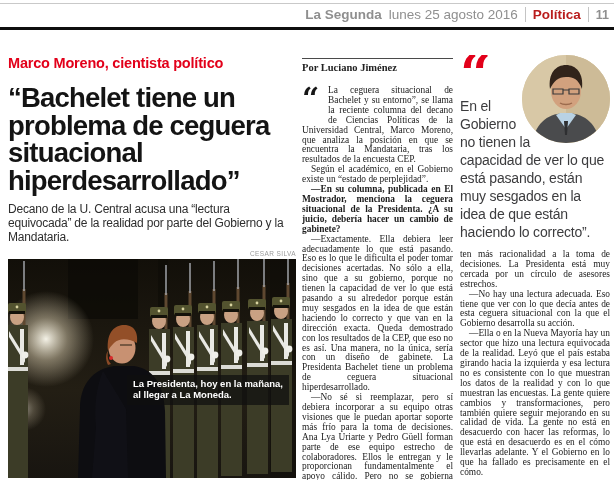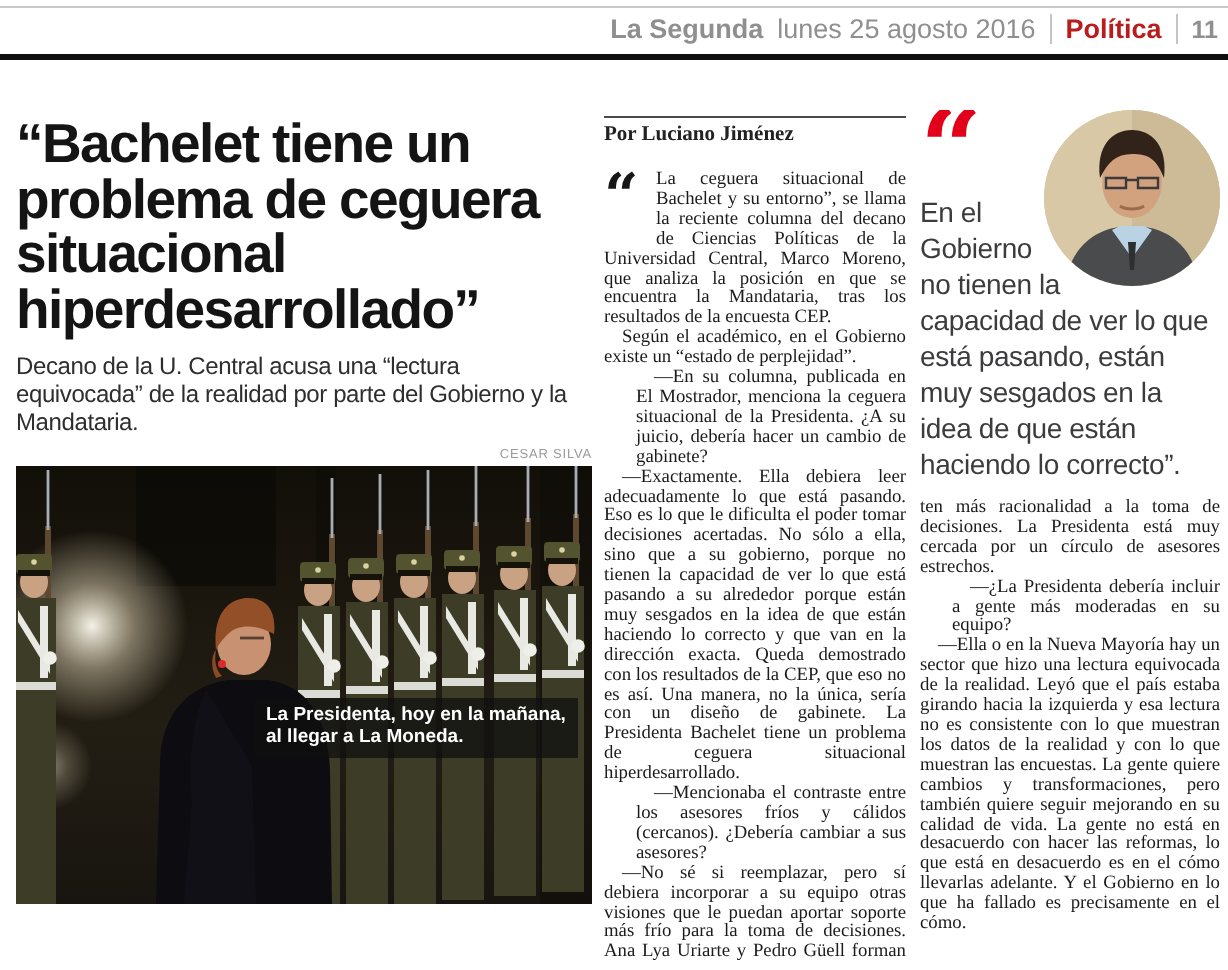--- a/index.html
+++ b/index.html
@@ -14,37 +14,37 @@
   .masthead .paper { color:#8f8f8f; font-weight:bold; }
   .masthead .date  { color:#8f8f8f; }
   .masthead .vsep  { width:1px; height:15px; background:#c4c4c4; }
   .masthead .section { color:#b91c1c; font-weight:bold; }
   .masthead .pageno  { color:#8f8f8f; font-weight:bold; font-size:12.5px; }
   .rule-black { position:absolute; top:27px; left:0; width:614px; height:3px; background:#0f0f0f; }
 
   
   .left-col { position:absolute; left:8px; top:55px; width:288px; }
   .kicker { color:#e2001a; font-weight:bold; font-size:14.5px; letter-spacing:-0.2px; }
-  .headline { margin-top:3px; font-size:27.5px; font-weight:bold; color:#141414;
+  .headline { margin-top:13px; font-size:27.5px; font-weight:bold; color:#141414;
               line-height:1.0; letter-spacing:-0.8px; }
   .deck { margin-top:9px; font-size:12px; line-height:1.16; color:#2e2e2e; letter-spacing:-0.2px; }
   .photo-credit { margin-top:5px; text-align:right; font-size:6.5px; color:#9a9a9a;
                   letter-spacing:0.4px; text-transform:uppercase; }
   .photo-wrap { position:relative; margin-top:2px; width:288px; height:154px; background:#15803d; }
   .photo-wrap svg { display:block; }
   .photo-caption { position:absolute; right:7px; bottom:8px; width:162px;
                    background:rgba(15,15,15,0.72); color:#ffffff; font-weight:bold;
                    font-size:9.5px; line-height:1.2; padding:3px 5px 4px 6px; }
 
   
   .bodytext { font-family:"Liberation Serif", serif; font-size:9.4px; line-height:9.9px;
               text-align:justify; color:#1b1b1b; }
   .bodytext .para { text-indent:9px; }
   .bodytext .para.lead, .bodytext .para.cont { text-indent:0; }
-  .bodytext .para.q { font-weight:normal;margin-left:16px; }
+  .bodytext .para.q { font-weight:bold; }
   .bigquote { float:left; width:26px; height:38px; font-family:"DejaVu Serif", serif;
               font-weight:bold; font-size:30px; line-height:26px; color:#161616; }
 
   
   .mid-col { position:absolute; left:302px; top:58px; width:151px; height:422px; overflow:hidden; }
   .byline { border-top:1.5px solid #4a4a4a; padding-top:3px; font-size:10.5px; font-weight:bold; color:#222;font-family:Liberation Serif, serif; }
   .mid-col .bodytext { margin-top:13px; }
 
   
   .right-col { position:absolute; left:460px; top:55px; width:150px; height:425px; overflow:hidden; }
@@ -64,20 +64,21 @@
   <span class="paper">La Segunda</span>
   <span class="date">lunes 25 agosto 2016</span>
   <span class="vsep"></span>
   <span class="section">Política</span>
   <span class="vsep"></span>
   <span class="pageno">11</span>
 </div>
 <div class="rule-black"></div>
 
 <div class="left-col">
+  <div class="kicker">Marco Moreno, cientista político</div>
   <div class="headline">“Bachelet tiene un problema de ceguera situacional hiperdesarrollado”</div>
   <div class="deck">Decano de la U. Central acusa una “lectura equivocada” de la realidad por parte del Gobierno y la Mandataria.</div>
   <div class="photo-credit">CESAR SILVA</div>
 
   <div class="photo-wrap">
     <svg width="288" height="219" viewBox="0 0 288 219">
       <defs>
         <linearGradient id="bg" x1="0" y1="0" x2="0" y2="1">
           <stop offset="0" stop-color="#120f09"></stop>
           <stop offset="0.6" stop-color="#231e14"></stop>
@@ -133,21 +134,20 @@
   </div>
 </div>
 
 <div class="mid-col">
   <div class="byline">Por Luciano Jiménez</div>
   <div class="bodytext">
       <p class="para lead"><span class="bigquote">“</span>La ceguera situacional de Bachelet y su entorno”, se llama la reciente columna del decano de Ciencias Políticas de la Universidad Central, Marco Moreno, que analiza la posición en que se encuentra la Mandataria, tras los resultados de la encuesta CEP.</p>
       <p class="para normal">Según el académico, en el Gobierno existe un “estado de perplejidad”.</p>
       <p class="para q">—En su columna, publicada en El Mostrador, menciona la ceguera situacional de la Presidenta. ¿A su juicio, debería hacer un cambio de gabinete?</p>
       <p class="para normal">—Exactamente. Ella debiera leer adecuadamente lo que está pasando. Eso es lo que le dificulta el poder tomar decisiones acertadas. No sólo a ella, sino que a su gobierno, porque no tienen la capacidad de ver lo que está pasando a su alrededor porque están muy sesgados en la idea de que están haciendo lo correcto y que van en la dirección exacta. Queda demostrado con los resultados de la CEP, que eso no es así. Una manera, no la única, sería con un diseño de gabinete. La Presidenta Bachelet tiene un problema de ceguera situacional hiperdesarrollado.</p>
-      <p class="para q">—Mencionaba el contraste entre los asesores fríos y cálidos (cercanos). ¿Debería cambiar a sus asesores?</p>
       <p class="para normal">—No sé si reemplazar, pero sí debiera incorporar a su equipo otras visiones que le puedan aportar soporte más frío para la toma de decisiones. Ana Lya Uriarte y Pedro Güell forman parte de ese equipo estrecho de colaboradores. Ellos le entregan y le proporcionan fundamentalmente el apoyo cálido. Pero no se gobierna solamente con el apoyo cálido. No se actúa sólo sobre caliente. Tú tienes que tener de alguna manera otras visiones que te apor-</p>
     </div>
 </div>
 
 <div class="right-col">
   <div class="pullquote">
     <div class="pq-photo">
       <svg width="88" height="88" viewBox="0 0 88 88">
         <rect x="0" y="0" width="88" height="88" fill="#d8c8a6"></rect>
         <rect x="44" y="0" width="44" height="88" fill="#cdbb97"></rect>
@@ -159,16 +159,16 @@
         <path d="M31,34 h10 v5 h-10 Z M47,34 h10 v5 h-10 Z" fill="none" stroke="#3a3a3a" stroke-width="1.2"></path>
         <line x1="41" y1="35" x2="47" y2="35" stroke="#3a3a3a" stroke-width="1.2"></line>
         <path d="M38,48 C41,50 47,50 50,48" stroke="#9c6b4d" stroke-width="1.4" fill="none"></path>
       </svg>
     </div>
     <div class="pq-glyph">“</div>
     <div class="pq-text">En el Gobierno no tienen la capacidad de ver lo que está pasando, están muy sesgados en la idea de que están haciendo lo correcto”.</div>
   </div>
   <div class="bodytext">
       <p class="para cont">ten más racionalidad a la toma de decisiones. La Presidenta está muy cercada por un círculo de asesores estrechos.</p>
-      <p class="para q">—¿La Presidenta debería incluir a gente más moderadas en su equipo?</p>
+      <p class="para normal">—No hay una lectura adecuada. Eso tiene que ver con lo que decía antes de esta ceguera situacional con la que el Gobierno desarrolla su acción.</p>
       <p class="para normal">—Ella o en la Nueva Mayoría hay un sector que hizo una lectura equivocada de la realidad. Leyó que el país estaba girando hacia la izquierda y esa lectura no es consistente con lo que muestran los datos de la realidad y con lo que muestran las encuestas. La gente quiere cambios y transformaciones, pero también quiere seguir mejorando en su calidad de vida. La gente no está en desacuerdo con hacer las reformas, lo que está en desacuerdo es en el cómo llevarlas adelante. Y el Gobierno en lo que ha fallado es precisamente en el cómo.</p>
     </div>
 </div>
 
 </body></html>

